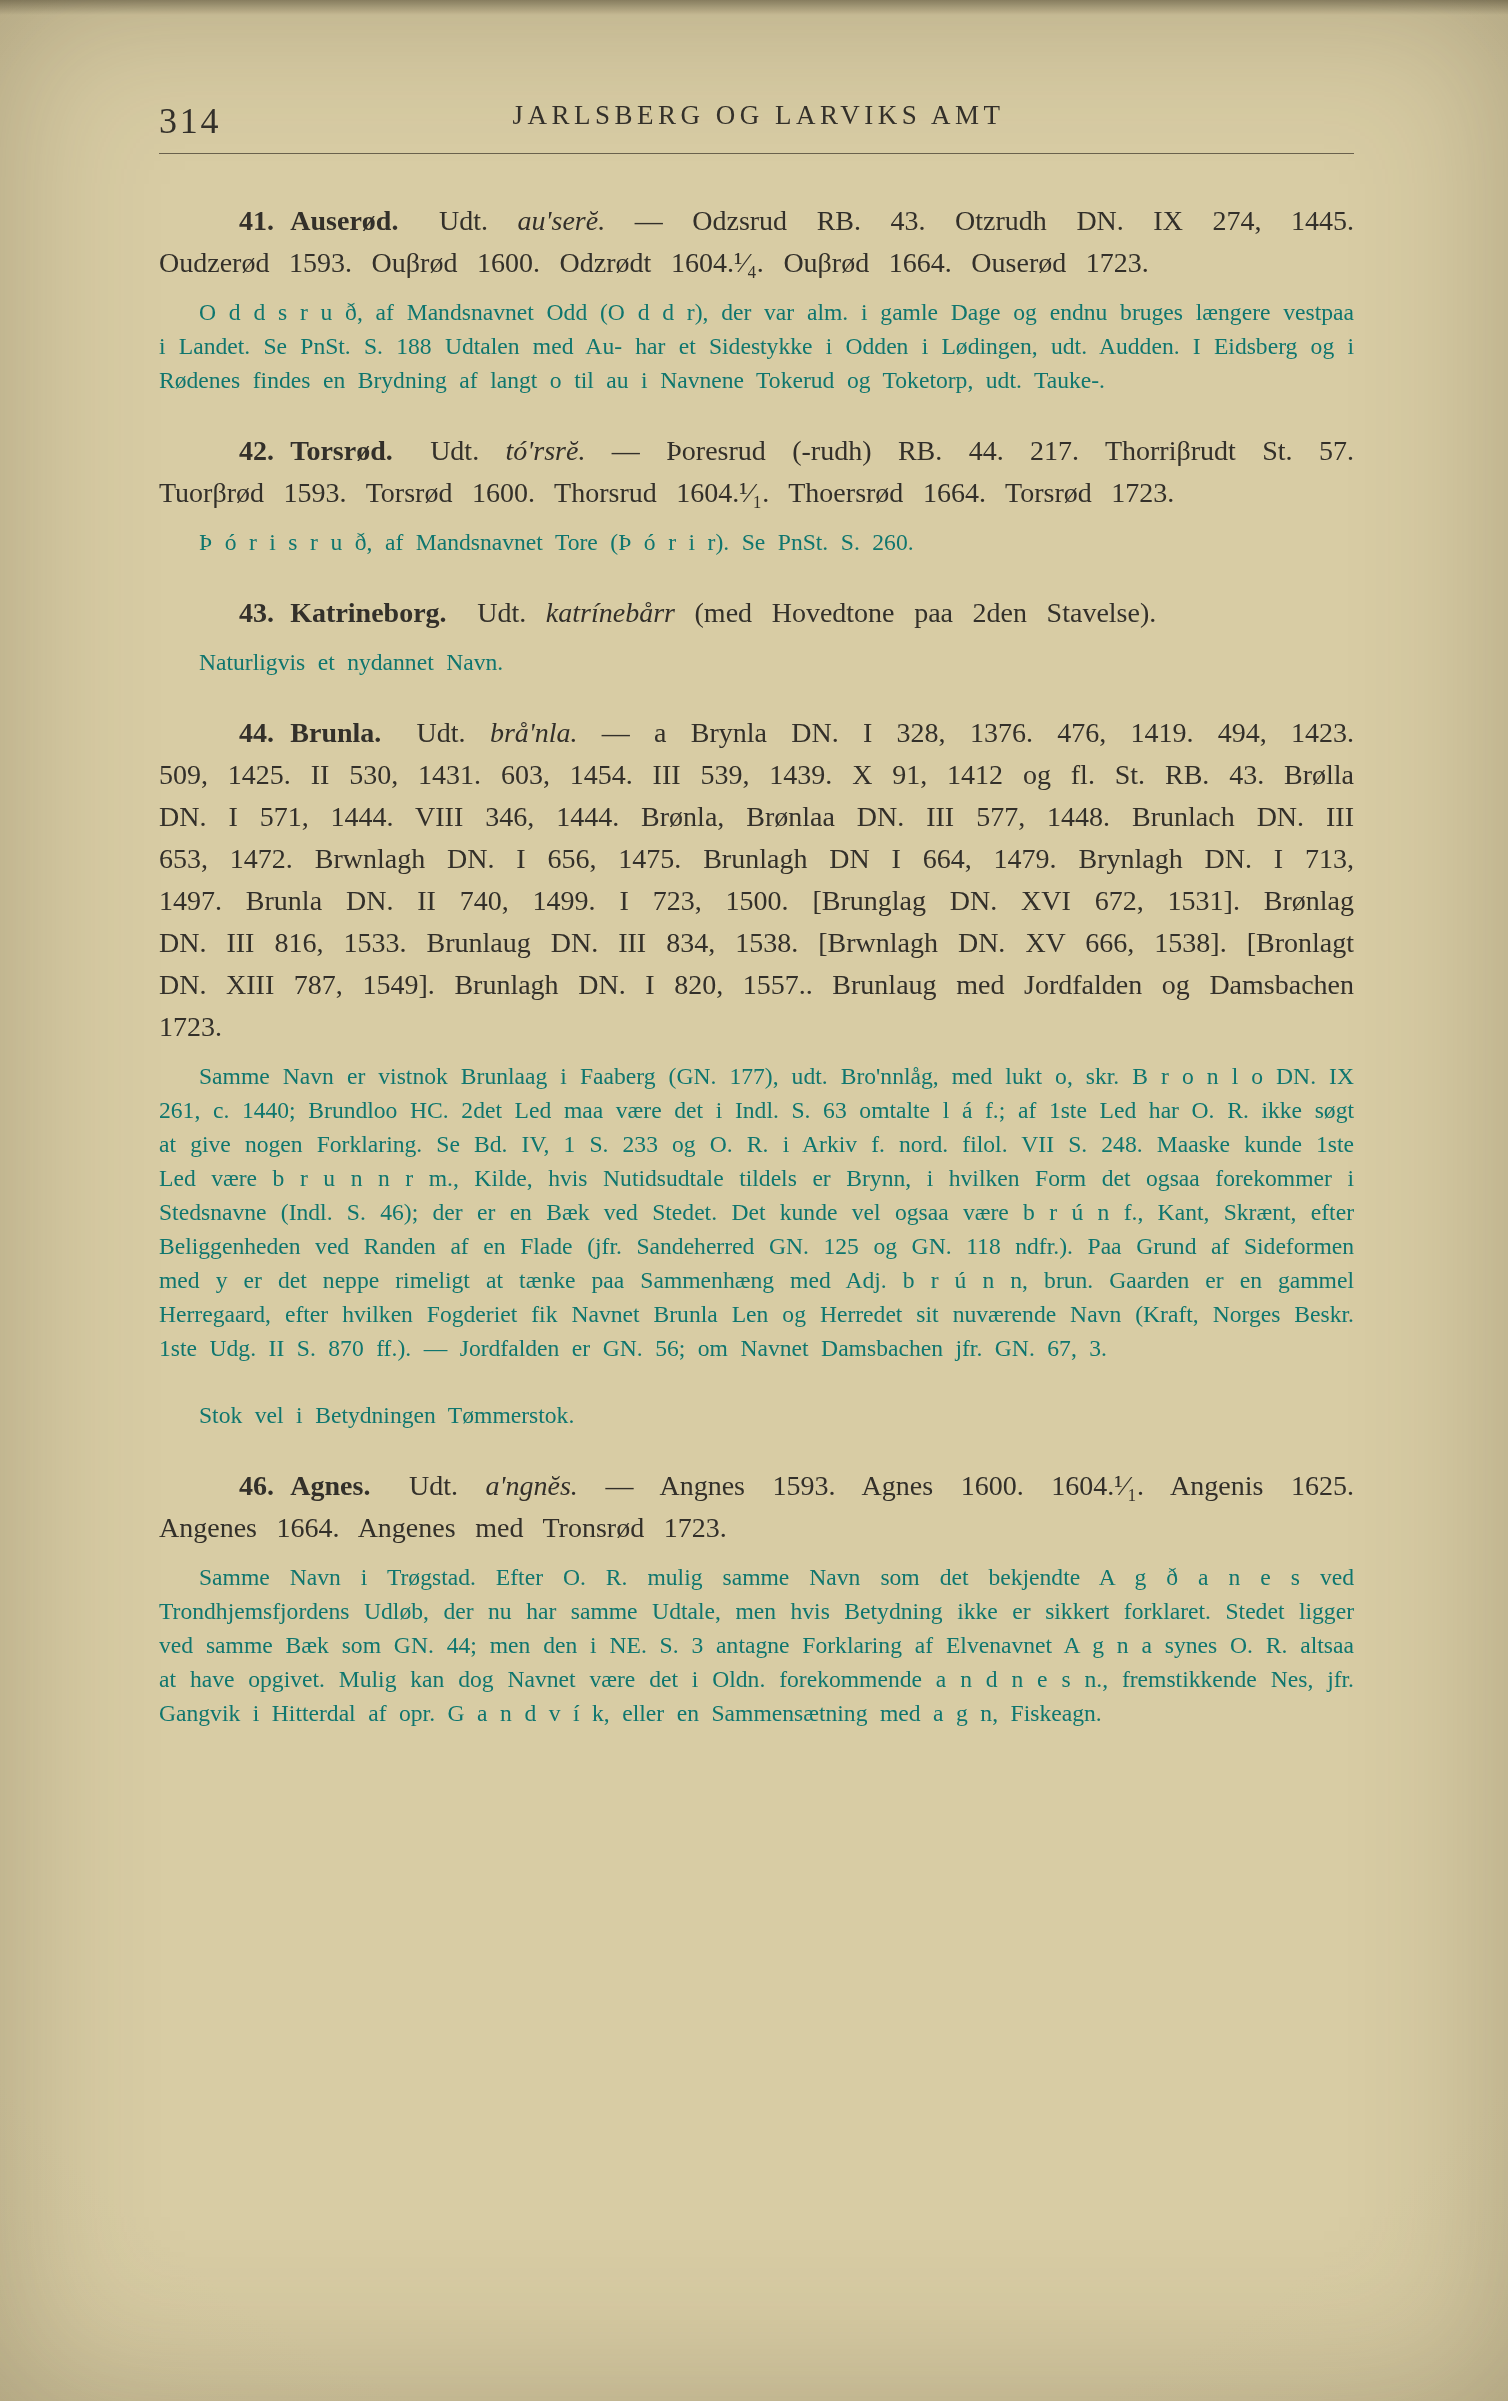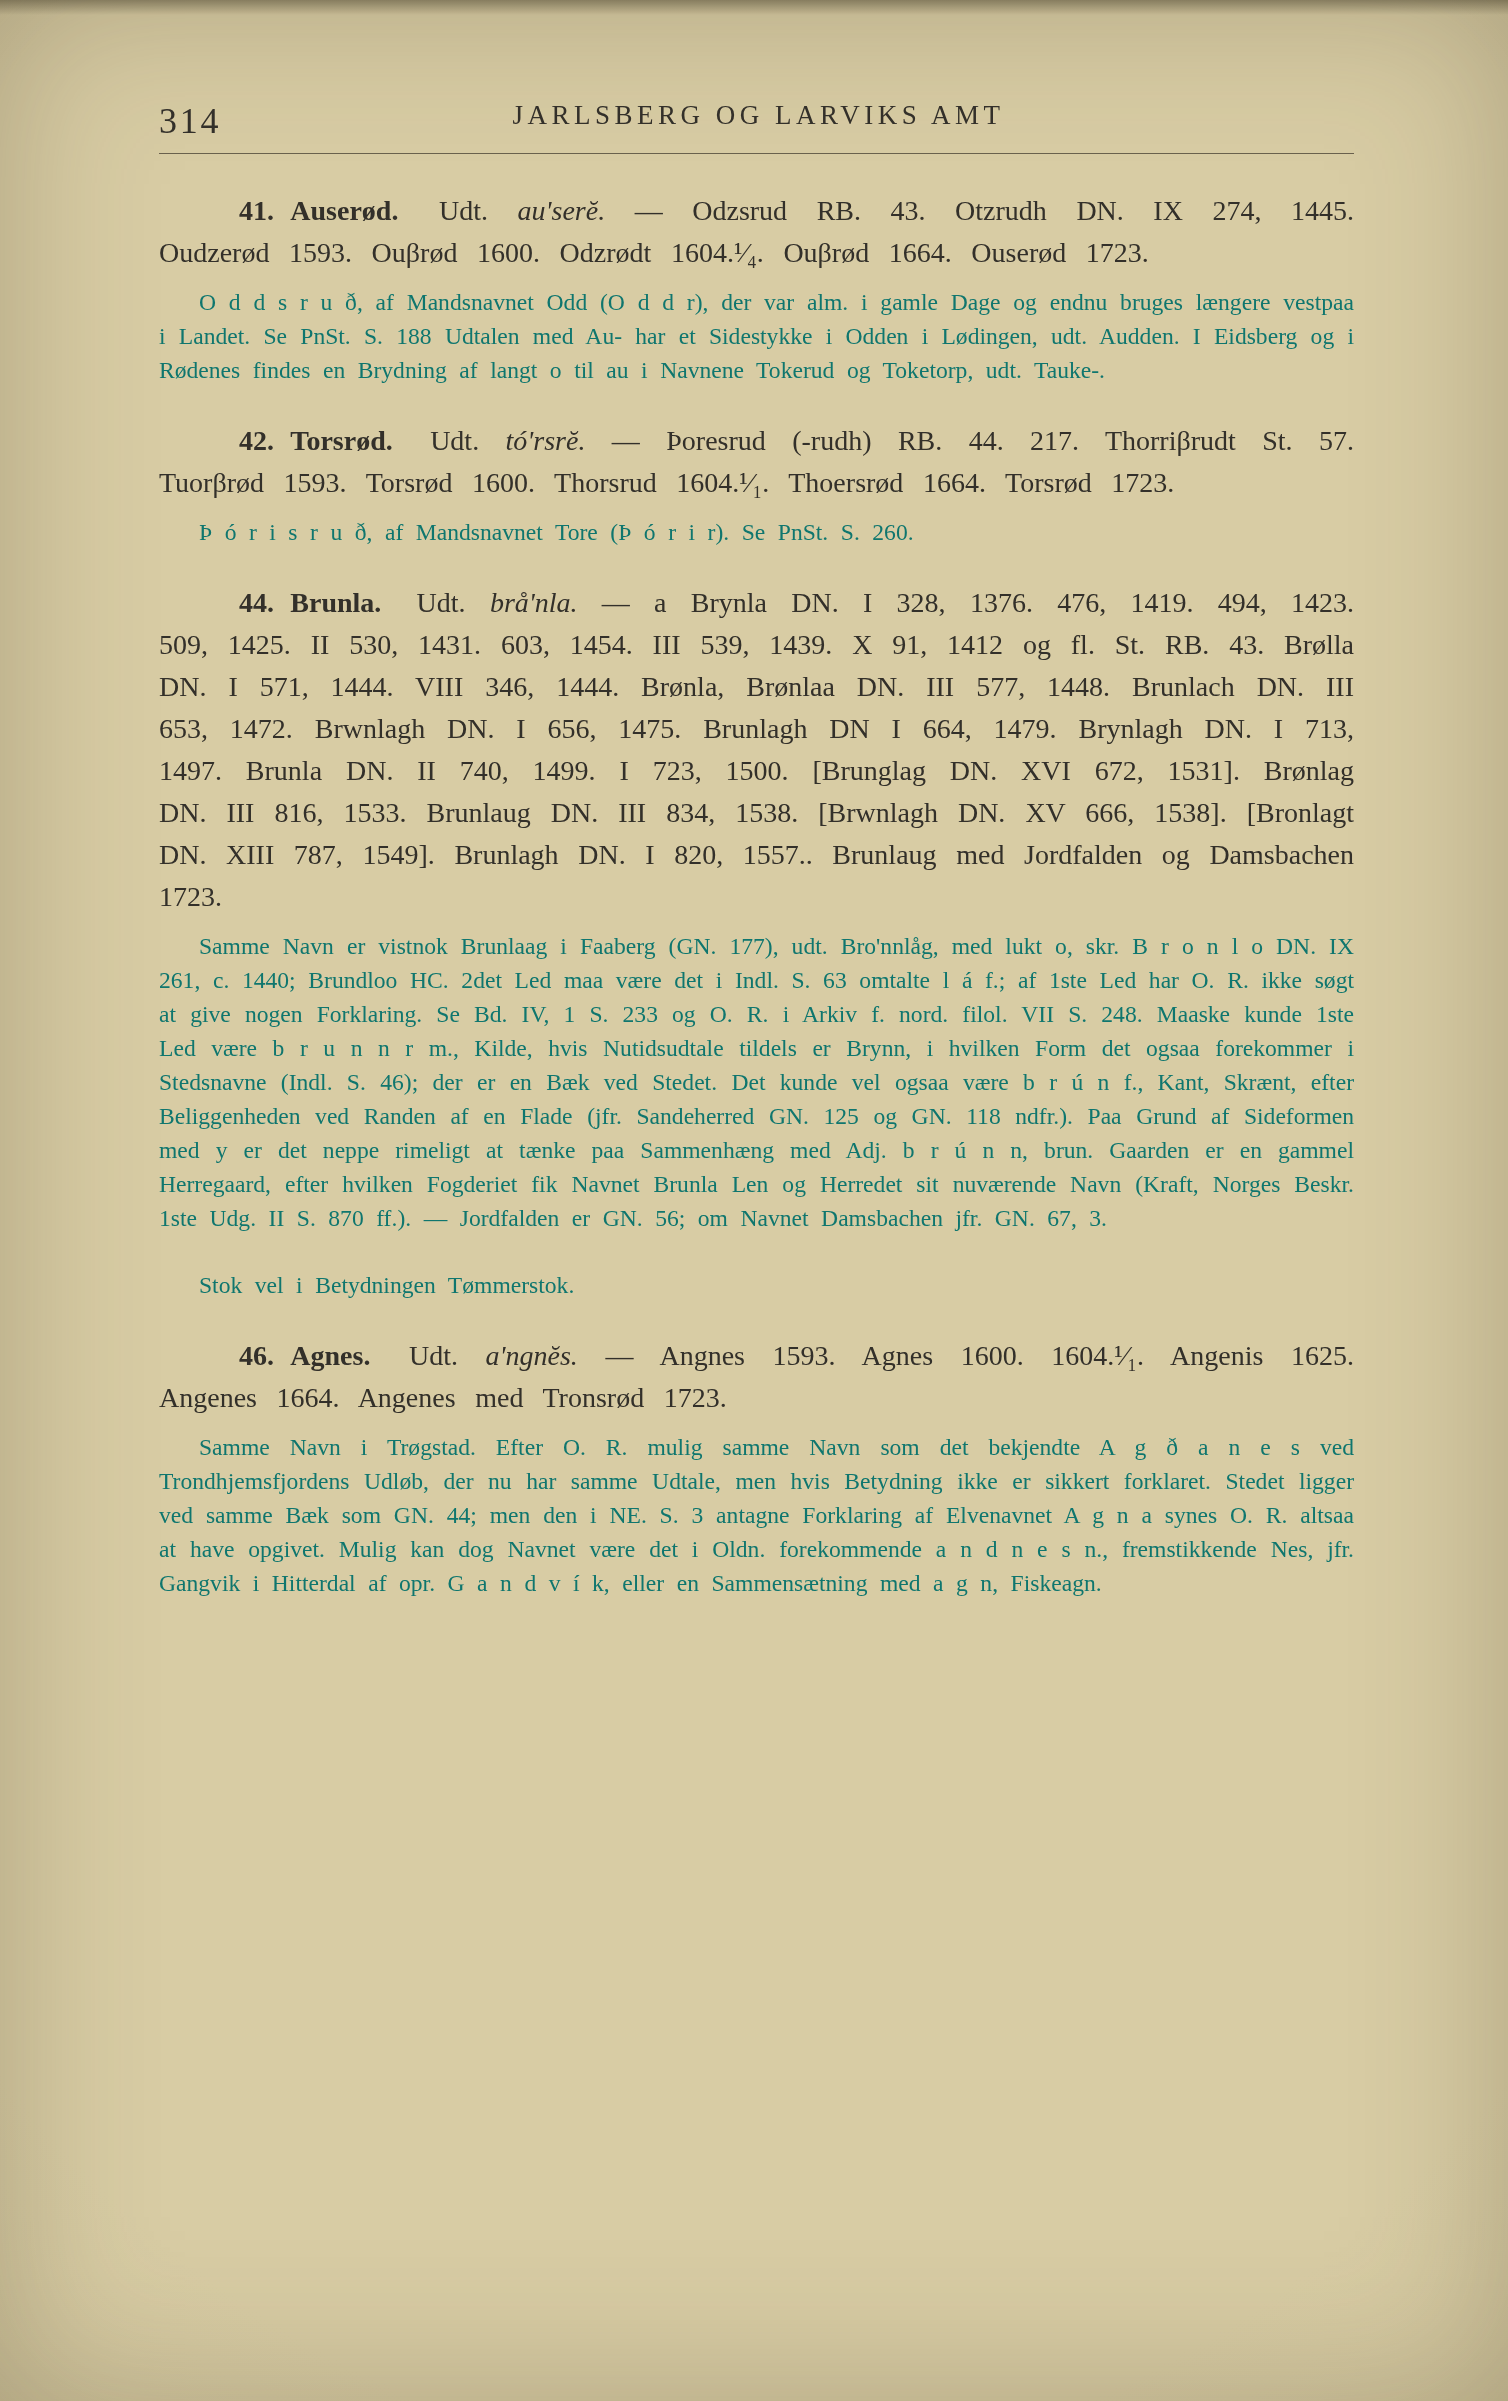--- a/index.html
+++ b/index.html
@@ -12,21 +12,21 @@
     position:relative;overflow:hidden;
   }
   .top-shade{position:absolute;top:0;left:0;right:0;height:14.5px;
     background:linear-gradient(180deg, rgba(45,38,20,.40), rgba(45,38,20,0));}
   .sheet{padding:100px 155px 0 159px;}
   .runhead{position:relative;height:40px;}
   .pagenum{position:absolute;left:0;top:0;font-size:36px;letter-spacing:2.7px;}
   .runtitle{position:absolute;left:4px;right:0;top:0;text-align:center;
     font-size:27px;letter-spacing:4.5px;}
   .headrule{border:0;border-top:1.8px solid rgba(62,56,44,.72);margin:12.7px 0 0 0;}
-  .content{margin-top:36px;}
+  .content{margin-top:46px;}
   .entry{margin-top:33px;}
   .entry:first-child{margin-top:0;}
   .entry-main{margin:0;font-size:28px;line-height:42px;text-align:justify;
     text-indent:80px;word-spacing:.45em;}
   .num,.name{font-weight:bold;}
   .num{margin-right:16.3px;}
   .name{margin-right:11px;}
   .pron{font-style:italic;}
   .entry-note{margin:11px 0 0 0;font-size:23.6px;line-height:34px;text-align:justify;
     text-indent:40px;word-spacing:.28em;color:#0f766e;}
@@ -49,20 +49,24 @@
     <div class="entry">
       <p class="entry-main"><span class="num">41.</span><span class="name">Auserød.</span> <span>Udt.</span> <span class="pron">au'serĕ.</span> <span>— Odzsrud RB. 43. Otzrudh DN. IX 274, 1445. Oudzerød 1593. Ouβrød 1600. Odzrødt 1604.¹⁄₄. Ouβrød 1664. Ouserød 1723.</span></p>
       <p class="entry-note">O d d s r u ð, af Mandsnavnet Odd (O d d r), der var alm. i gamle Dage og endnu bruges længere vestpaa i Landet. Se PnSt. S. 188 Udtalen med Au- har et Sidestykke i Odden i Lødingen, udt. Audden. I Eidsberg og i Rødenes findes en Brydning af langt o til au i Navnene Tokerud og Toketorp, udt. Tauke-.</p>
     </div>
 
     <div class="entry">
       <p class="entry-main"><span class="num">42.</span><span class="name">Torsrød.</span> <span>Udt.</span> <span class="pron">tó'rsrĕ.</span> <span>— Þoresrud (-rudh) RB. 44. 217. Thorriβrudt St. 57. Tuorβrød 1593. Torsrød 1600. Thorsrud 1604.¹⁄₁. Thoersrød 1664. Torsrød 1723.</span></p>
       <p class="entry-note">Þ ó r i s r u ð, af Mandsnavnet Tore (Þ ó r i r). Se PnSt. S. 260.</p>
     </div>
 
+    <div class="entry">
+      <p class="entry-main"><span class="num">43.</span><span class="name">Katrineborg.</span> <span>Udt.</span> <span class="pron">katrínebårr</span> <span>(med Hovedtone paa 2den Stavelse).</span></p>
+      <p class="entry-note">Naturligvis et nydannet Navn.</p>
+    </div>
 
     <div class="entry">
       <p class="entry-main"><span class="num">44.</span><span class="name">Brunla.</span> <span>Udt.</span> <span class="pron">brå'nla.</span> <span>— a Brynla DN. I 328, 1376. 476, 1419. 494, 1423. 509, 1425. II 530, 1431. 603, 1454. III 539, 1439. X 91, 1412 og fl. St. RB. 43. Brølla DN. I 571, 1444. VIII 346, 1444. Brønla, Brønlaa DN. III 577, 1448. Brunlach DN. III 653, 1472. Brwnlagh DN. I 656, 1475. Brunlagh DN I 664, 1479. Brynlagh DN. I 713, 1497. Brunla DN. II 740, 1499. I 723, 1500. [Brunglag DN. XVI 672, 1531]. Brønlag DN. III 816, 1533. Brunlaug DN. III 834, 1538. [Brwnlagh DN. XV 666, 1538]. [Bronlagt DN. XIII 787, 1549]. Brunlagh DN. I 820, 1557.. Brunlaug med Jordfalden og Damsbachen 1723.</span></p>
       <p class="entry-note">Samme Navn er vistnok Brunlaag i Faaberg (GN. 177), udt. Bro'nnlåg, med lukt o, skr. B r o n l o DN. IX 261, c. 1440; Brundloo HC. 2det Led maa være det i Indl. S. 63 omtalte l á f.; af 1ste Led har O. R. ikke søgt at give nogen Forklaring. Se Bd. IV, 1 S. 233 og O. R. i Arkiv f. nord. filol. VII S. 248. Maaske kunde 1ste Led være b r u n n r m., Kilde, hvis Nutidsudtale tildels er Brynn, i hvilken Form det ogsaa forekommer i Stedsnavne (Indl. S. 46); der er en Bæk ved Stedet. Det kunde vel ogsaa være b r ú n f., Kant, Skrænt, efter Beliggenheden ved Randen af en Flade (jfr. Sandeherred GN. 125 og GN. 118 ndfr.). Paa Grund af Sideformen med y er det neppe rimeligt at tænke paa Sammenhæng med Adj. b r ú n n, brun. Gaarden er en gammel Herregaard, efter hvilken Fogderiet fik Navnet Brunla Len og Herredet sit nuværende Navn (Kraft, Norges Beskr. 1ste Udg. II S. 870 ff.). — Jordfalden er GN. 56; om Navnet Damsbachen jfr. GN. 67, 3.</p>
     </div>
 
     <div class="entry">
       <p class="entry-note">Stok vel i Betydningen Tømmerstok.</p>
     </div>
 

